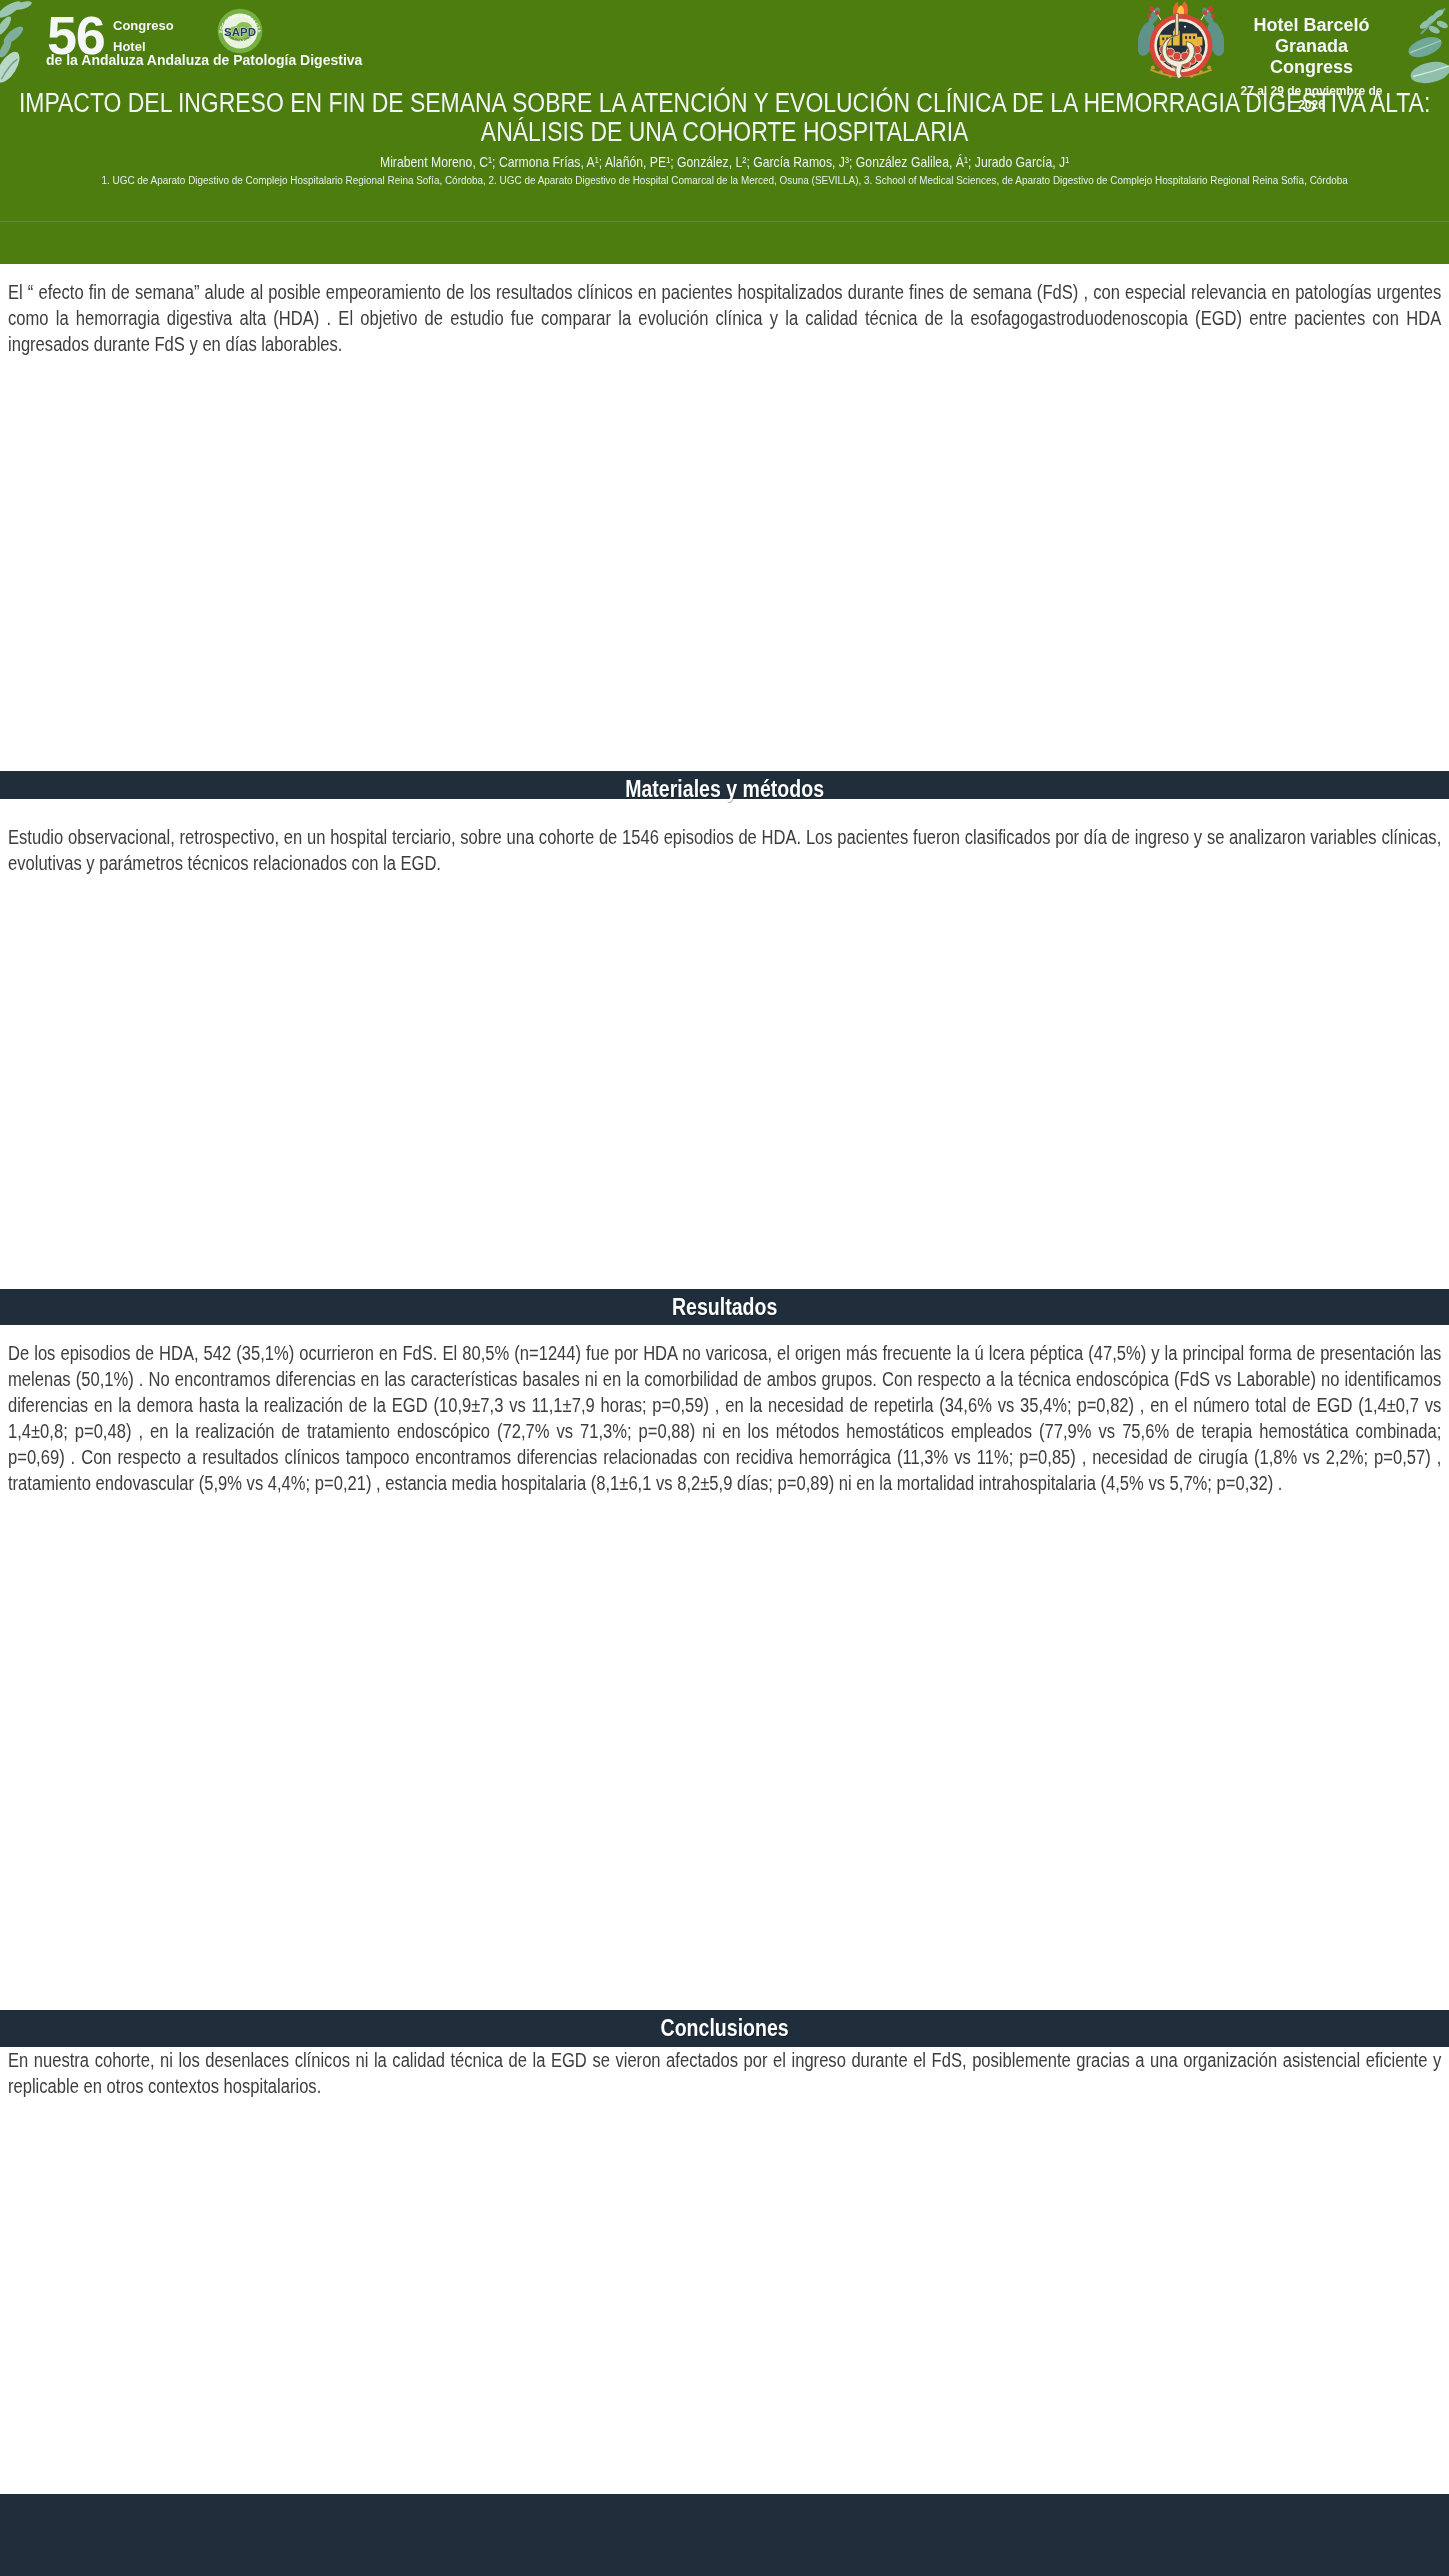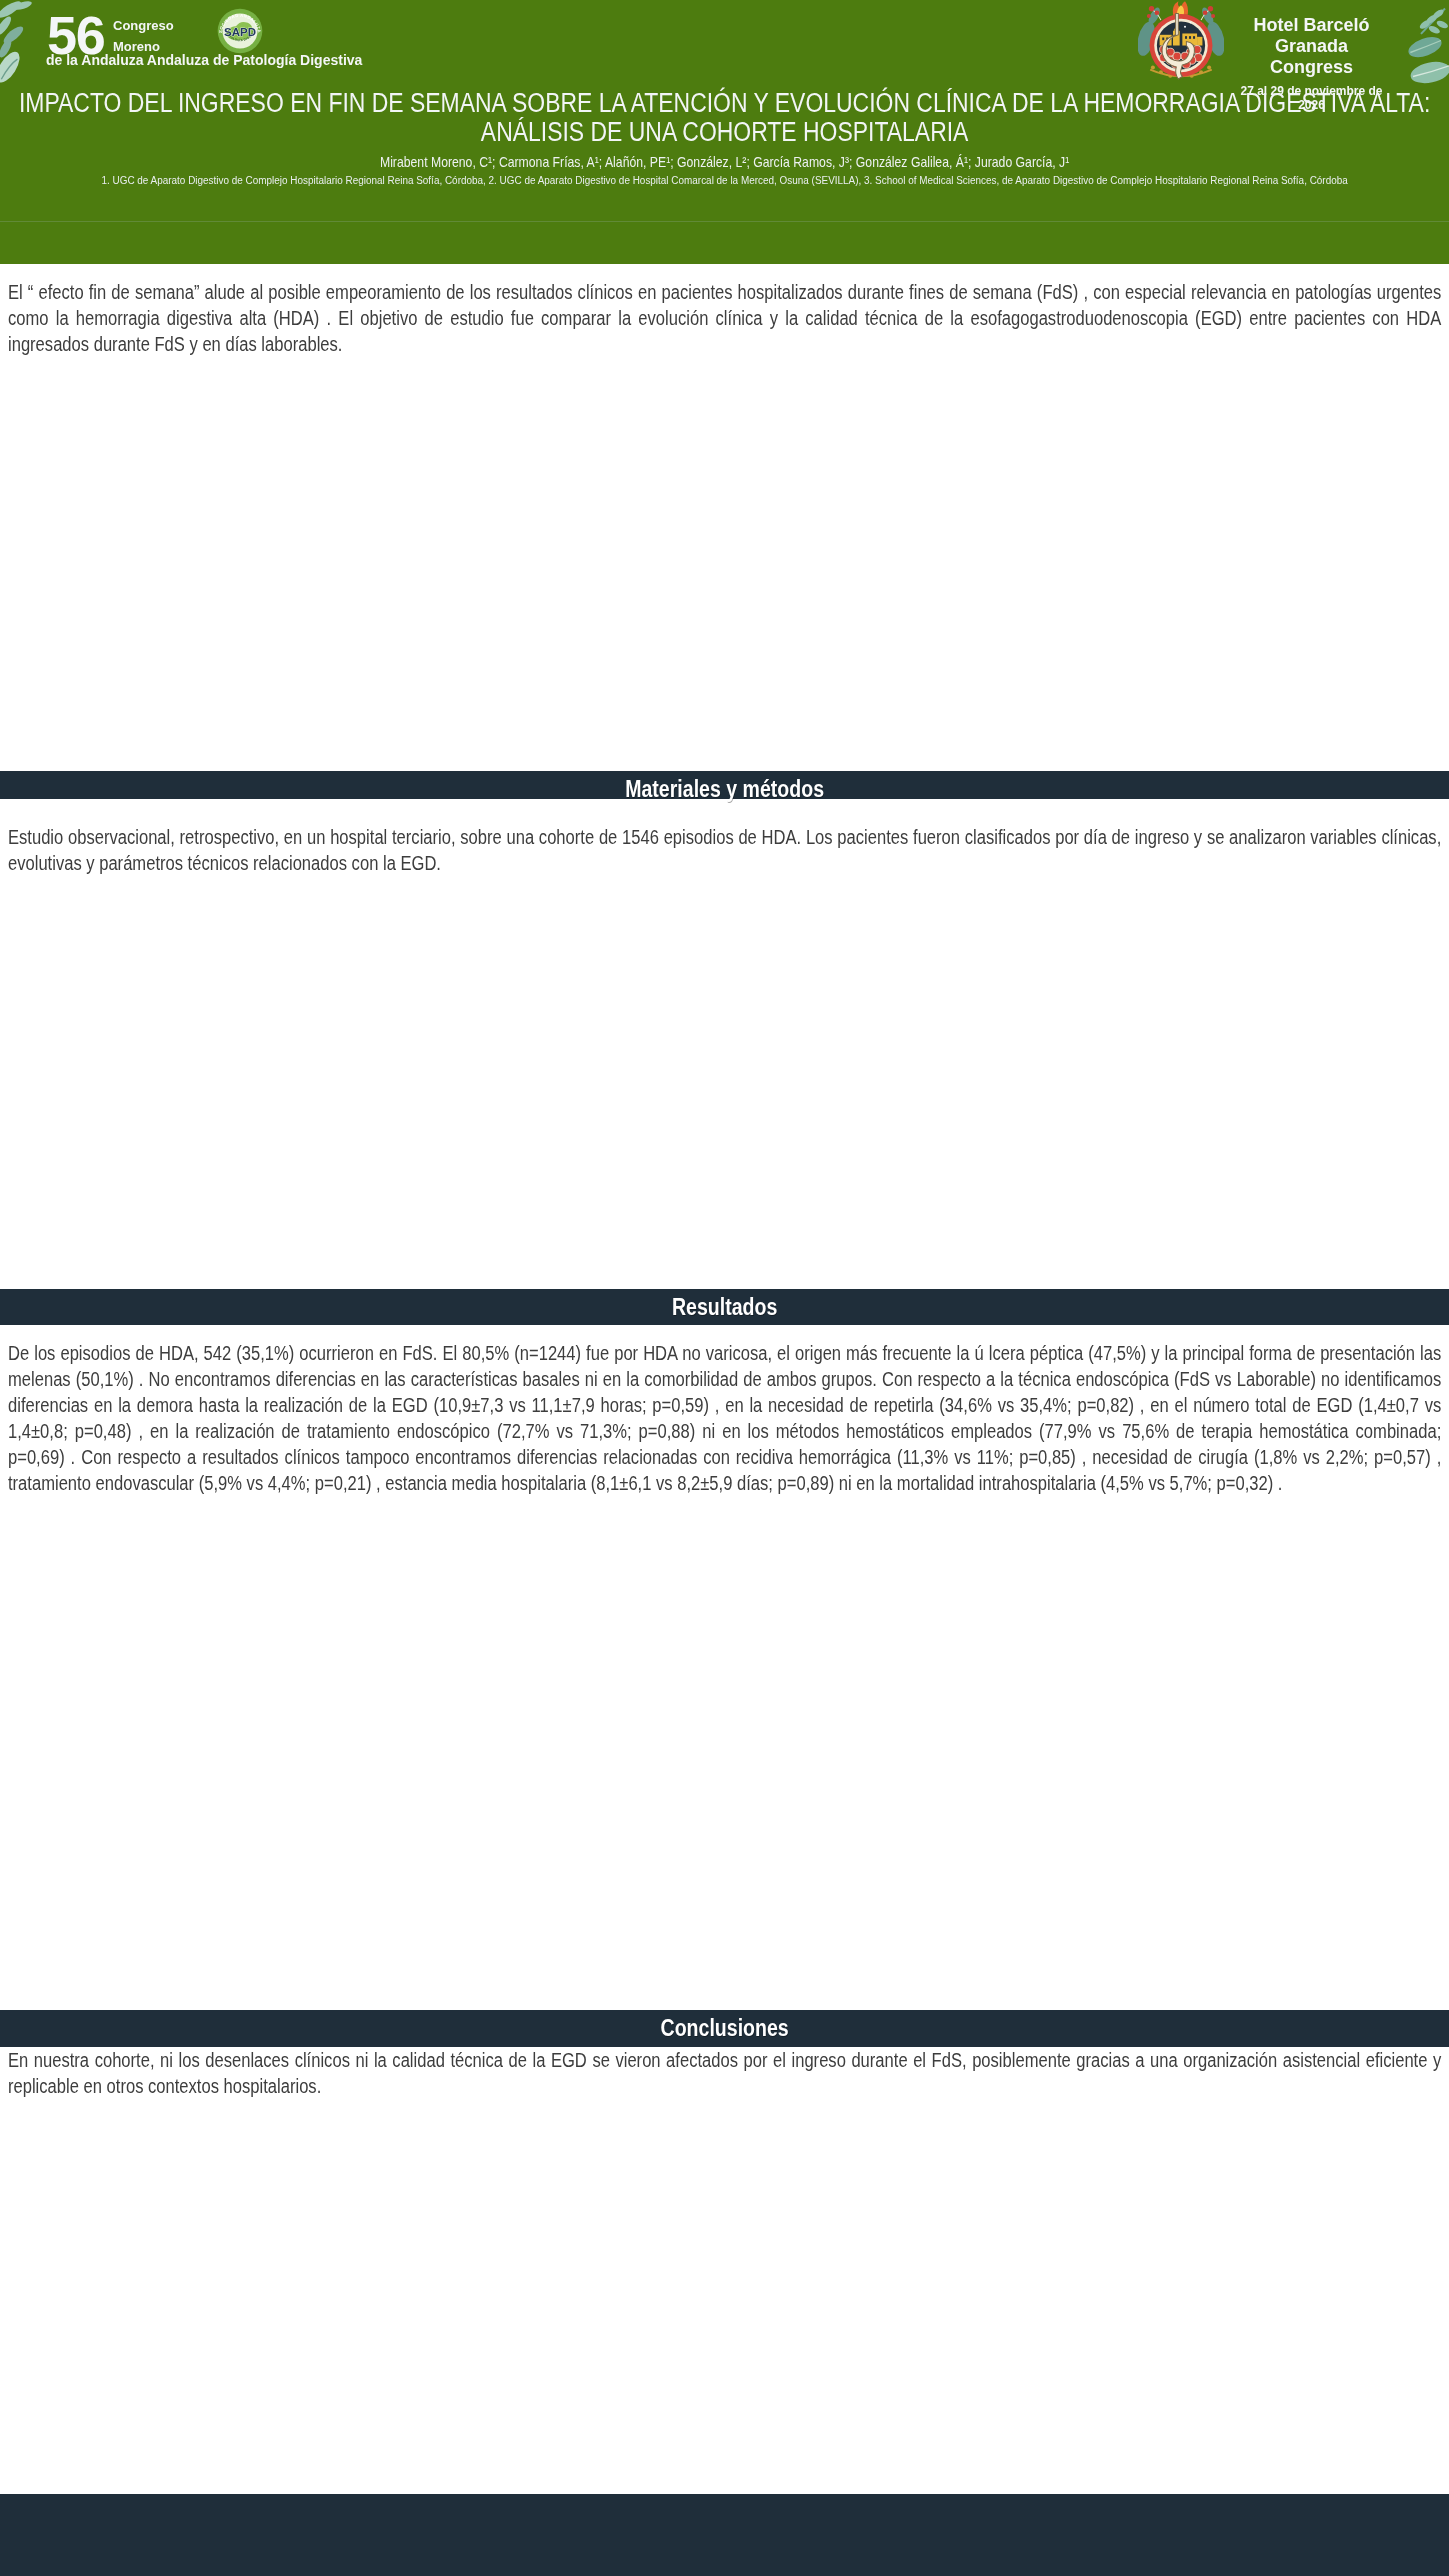--- a/index.html
+++ b/index.html
@@ -71,21 +71,21 @@
       </g>
       <g fill="#b9d8c7">
         <ellipse cx="12" cy="100" rx="26" ry="12" transform="rotate(-58 12 100)"></ellipse>
         <path d="M2,118 Q14,96 26,88" stroke="#6d9e8e" stroke-width="2" fill="none"></path>
       </g>
     </svg>
 
     <div class="edition">56</div>
     <div class="congreso">
       <div>Congreso</div>
-      <div>Moreno</div>
+      <div>Hotel</div>
     </div>
     <div class="brand-sub">de la Andaluza Andaluza de Patología Digestiva</div>
 
     <svg class="sapd" width="46" height="46" viewBox="0 0 68 68">
       <circle cx="34" cy="34" r="33" fill="#76b043"></circle>
       <circle cx="34" cy="34" r="26" fill="#e9f2dc"></circle>
       <path d="M14,36 q6,-10 14,-9 q6,-8 14,-6 q8,1 10,8 q4,7 -2,12 q-8,8 -18,6 q-10,2 -16,-4 q-4,-4 -2,-7 z" fill="#8cc152"></path>
       <defs>
         <path id="arcT" d="M7,40 A27,27 0 0 1 61,40"></path>
         <path id="arcB" d="M11,32 A24,24 0 0 0 57,32"></path>

